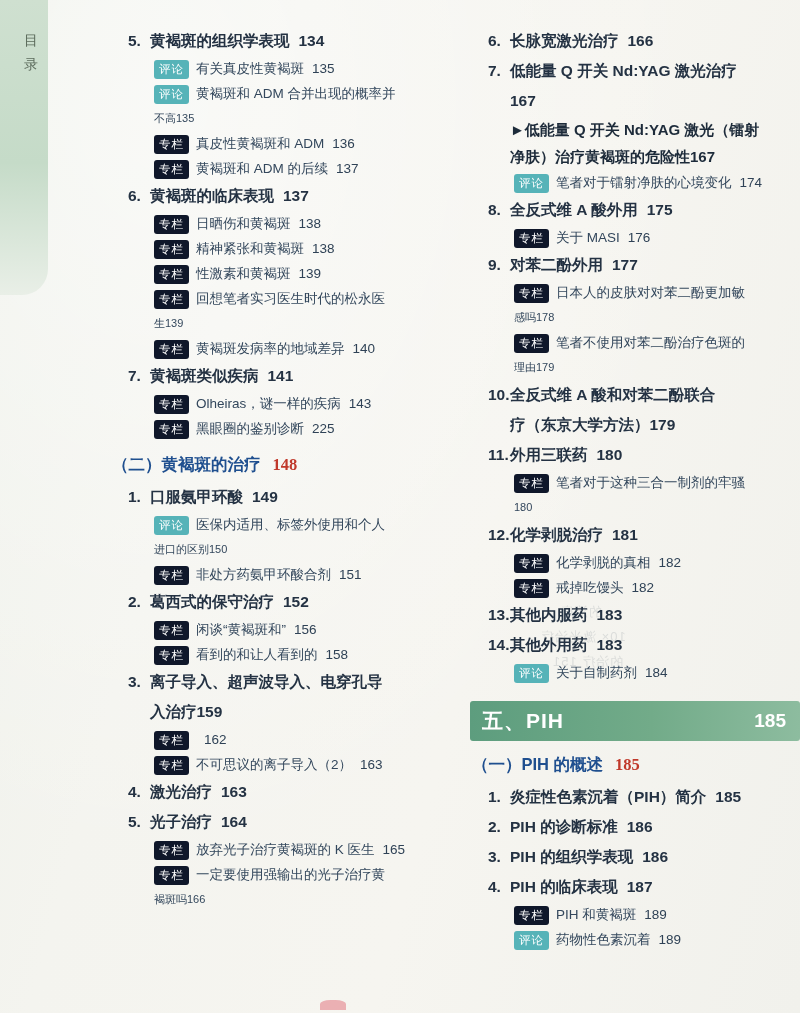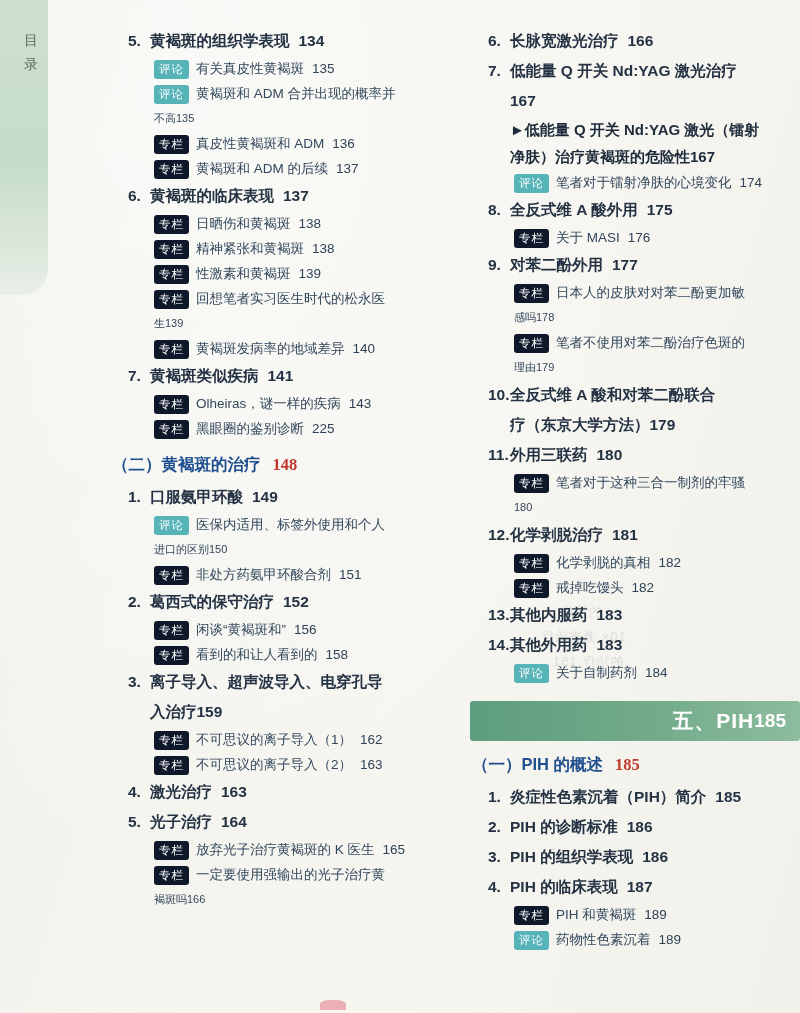--- a/index.html
+++ b/index.html
@@ -107,21 +107,21 @@
 
   
   .banner {
     margin-top: 16px;
     margin-bottom: 4px;
     height: 40px;
     background: linear-gradient(90deg, #5d9d7e 0%, #72ab89 55%, #8dbc9f 100%);
     border-radius: 3px;
     display: flex;
     align-items: center;
-    justify-content: flex-end;
+    justify-content: space-between;
     padding: 0 14px 0 12px;
     color: #ffffff;
     box-sizing: border-box;
   }
   .banner .b-title {
     font-size: 21px;
     font-weight: bold;
     letter-spacing: 1px;
   }
   .banner .b-page {
@@ -325,21 +325,20 @@
         <span class="pg">158</span>
       </div>
       <div class="entry lvl1">
         <span class="num">3.</span>
         <span class="txt">离子导入、超声波导入、电穿孔导</span>
         <span class="pg"></span>
       </div>
       <div class="cont lvl1cont"><span>入治疗</span><span class="pg">159</span></div>
       <div class="sub">
         <span class="chip zl">专栏</span>
-        <span class="stxt">不可思议的离子导入（1）</span>
         <span class="pg">162</span>
       </div>
       <div class="sub">
         <span class="chip zl">专栏</span>
         <span class="stxt">不可思议的离子导入（2）</span>
         <span class="pg">163</span>
       </div>
       <div class="entry lvl1">
         <span class="num">4.</span>
         <span class="txt">激光治疗</span>

